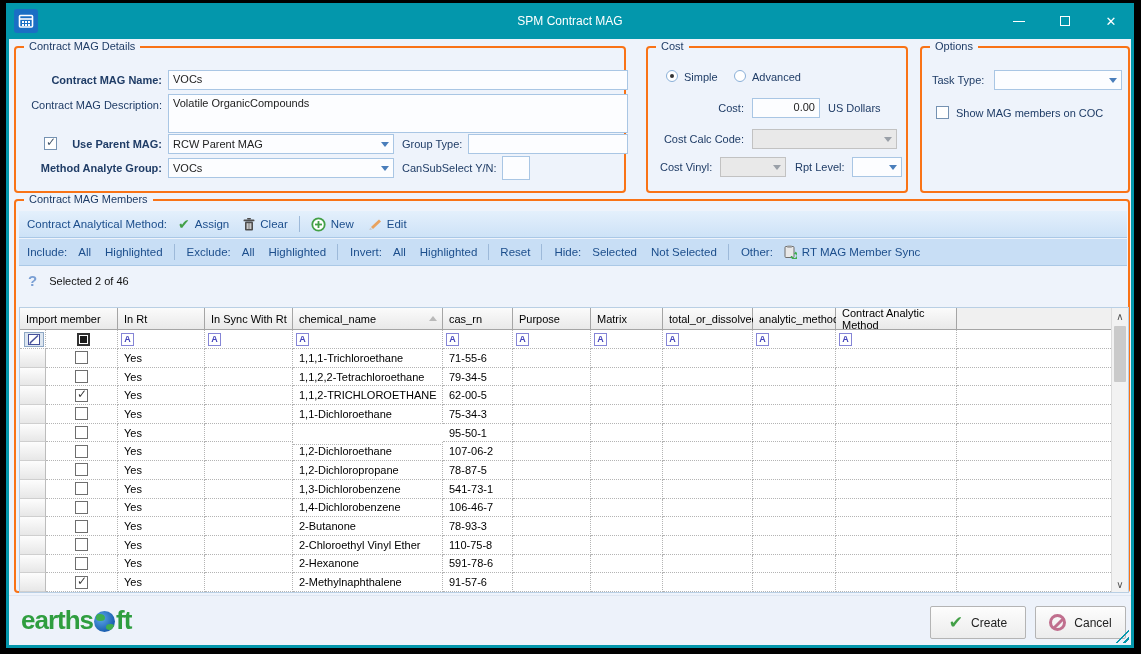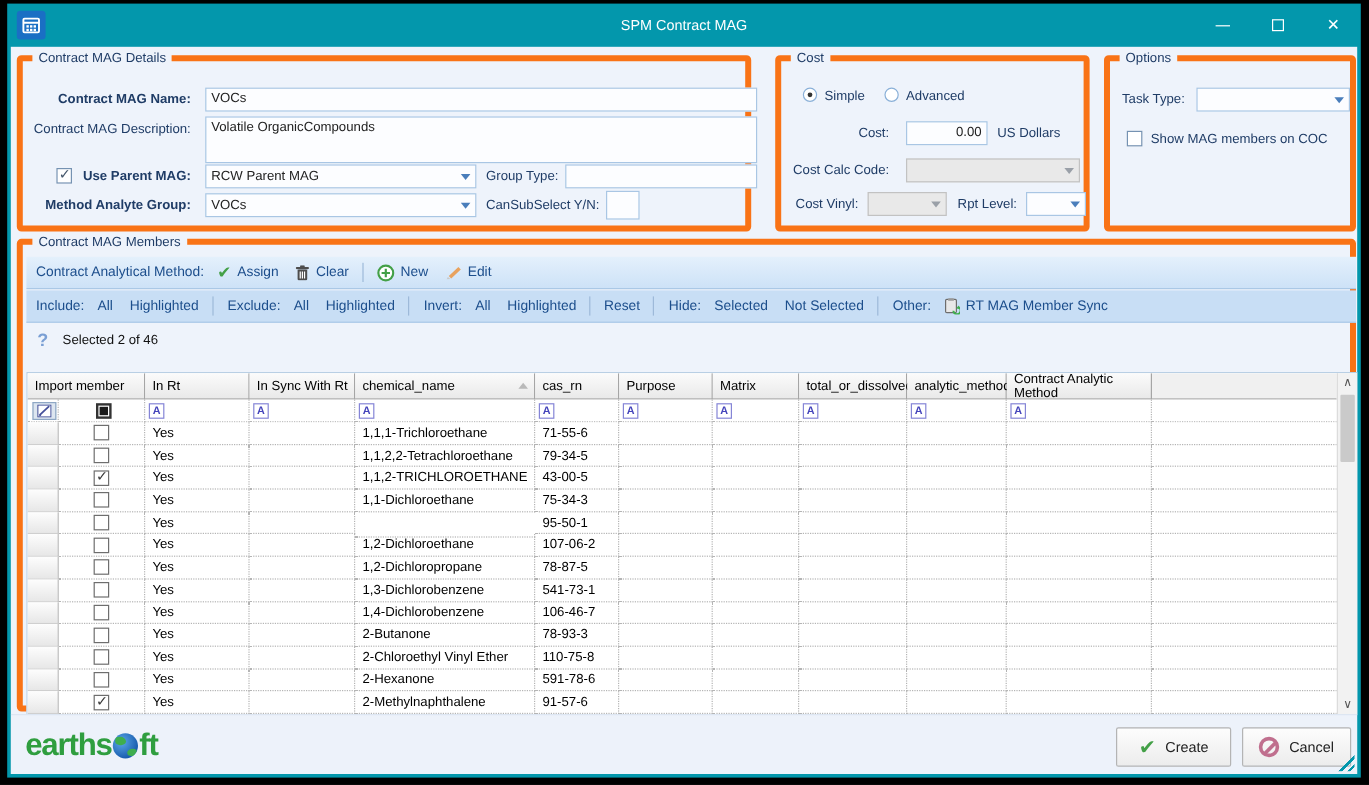--- a/index.html
+++ b/index.html
@@ -14,21 +14,21 @@
   .title { position:absolute; left:0; right:0; text-align:center; color:#fff; font-size:12px; pointer-events:none; }
   .winbtns { margin-left:auto; display:flex; height:100%; }
   .winbtn { width:46px; height:100%; display:flex; align-items:center; justify-content:center;
             color:#fff; font-size:13px; }
   .winbtn .sq { width:10px; height:10px; border:1px solid #fff; display:inline-block; }
   .winbtn .mn { width:12px; height:0; border-top:1px solid #fff; display:inline-block; }
 
   
   .content { position:absolute; left:3px; top:36px; right:3px; bottom:3px; background:#eef3fb; overflow:hidden; }
 
-  .group { position:absolute; border:5px solid #f97316; border-radius:4px; }
+  .group { position:absolute; border:2px solid #f97316; border-radius:4px; }
   .group > .glabel { position:absolute; top:-8px; left:8px; background:#eef3fb; padding:0 5px;
                      font-size:11px; color:#1f3c66; }
 
   .lbl { font-size:11px; color:#1f3c66; position:absolute; white-space:nowrap; }
   .lbl.b { font-weight:bold; }
   .field { position:absolute; background:#fcfdff; border:1px solid #a9c6e4; font-size:11px; color:#222;
            padding:2px 4px; }
   .combo { display:flex; align-items:center; }
   .combo .arrow { margin-left:auto; width:0; height:0; border-left:4px solid transparent;
                   border-right:4px solid transparent; border-top:5px solid #4a7ebb; }
@@ -413,21 +413,21 @@
                 <div class="dcell filler"></div>
               </div>
               <div class="drow">
                 <div class="ind-cell" style="width: 26px;"></div>
                 <div class="dcell center" style="width: 72px;">
                   <span class="rowcb checked"></span>
                 </div>
                 <div class="dcell" style="width: 87px;">Yes</div>
                 <div class="dcell" style="width: 88px;"></div>
                 <div class="dcell" style="width: 150px;">1,1,2-TRICHLOROETHANE</div>
-                <div class="dcell" style="width: 70px;">43-00-5</div>
+                <div class="dcell" style="width: 70px;">62-00-5</div>
                 <div class="dcell" style="width: 78px;"></div>
                 <div class="dcell" style="width: 72px;"></div>
                 <div class="dcell" style="width: 90px;"></div>
                 <div class="dcell" style="width: 83px;"></div>
                 <div class="dcell" style="width: 121px;"></div>
                 <div class="dcell filler"></div>
               </div>
               <div class="drow">
                 <div class="ind-cell" style="width: 26px;"></div>
                 <div class="dcell center" style="width: 72px;">

